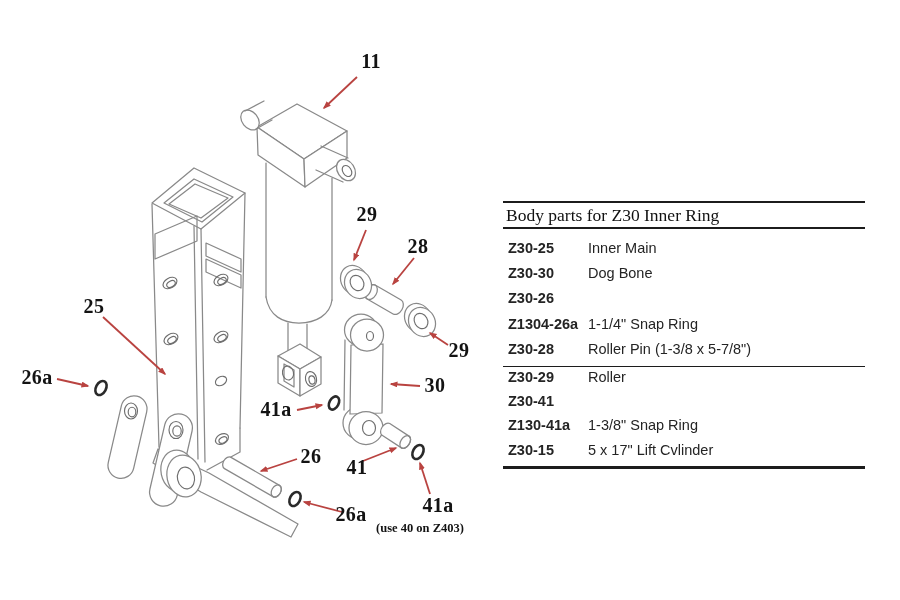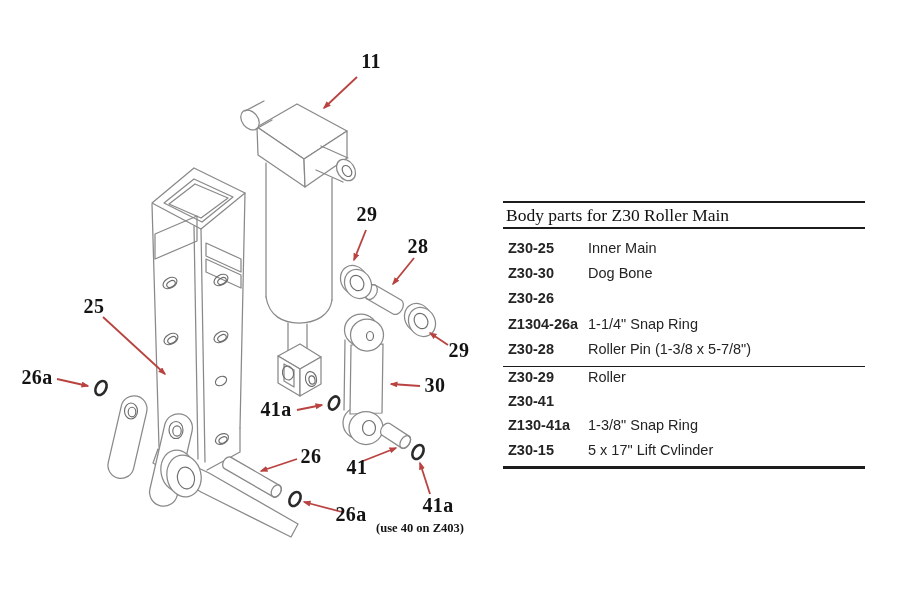--- a/index.html
+++ b/index.html
@@ -194,21 +194,21 @@
   <div class="callout" style="left:37px;top:377px">26a</div>
   <div class="callout" style="left:276px;top:409px">41a</div>
   <div class="callout" style="left:435px;top:385px">30</div>
   <div class="callout" style="left:311px;top:456px">26</div>
   <div class="callout" style="left:357px;top:467px">41</div>
   <div class="callout" style="left:438px;top:505px">41a</div>
   <div class="callout" style="left:351px;top:514px">26a</div>
   <div class="note" style="left:420px;top:528px">(use 40 on Z403)</div>
 
   <div class="parts-table">
-    <div class="pt-title">Body parts for Z30 Roller Main</div>
+    <div class="pt-title">Body parts for Z30 Inner Ring</div>
     <div class="pt-group-a">
       <div class="pt-row">
         <span class="pt-num">Z30-25</span>
         <span class="pt-desc">Inner Main</span>
       </div>
       <div class="pt-row">
         <span class="pt-num">Z30-30</span>
         <span class="pt-desc">Dog Bone</span>
       </div>
       <div class="pt-row">

